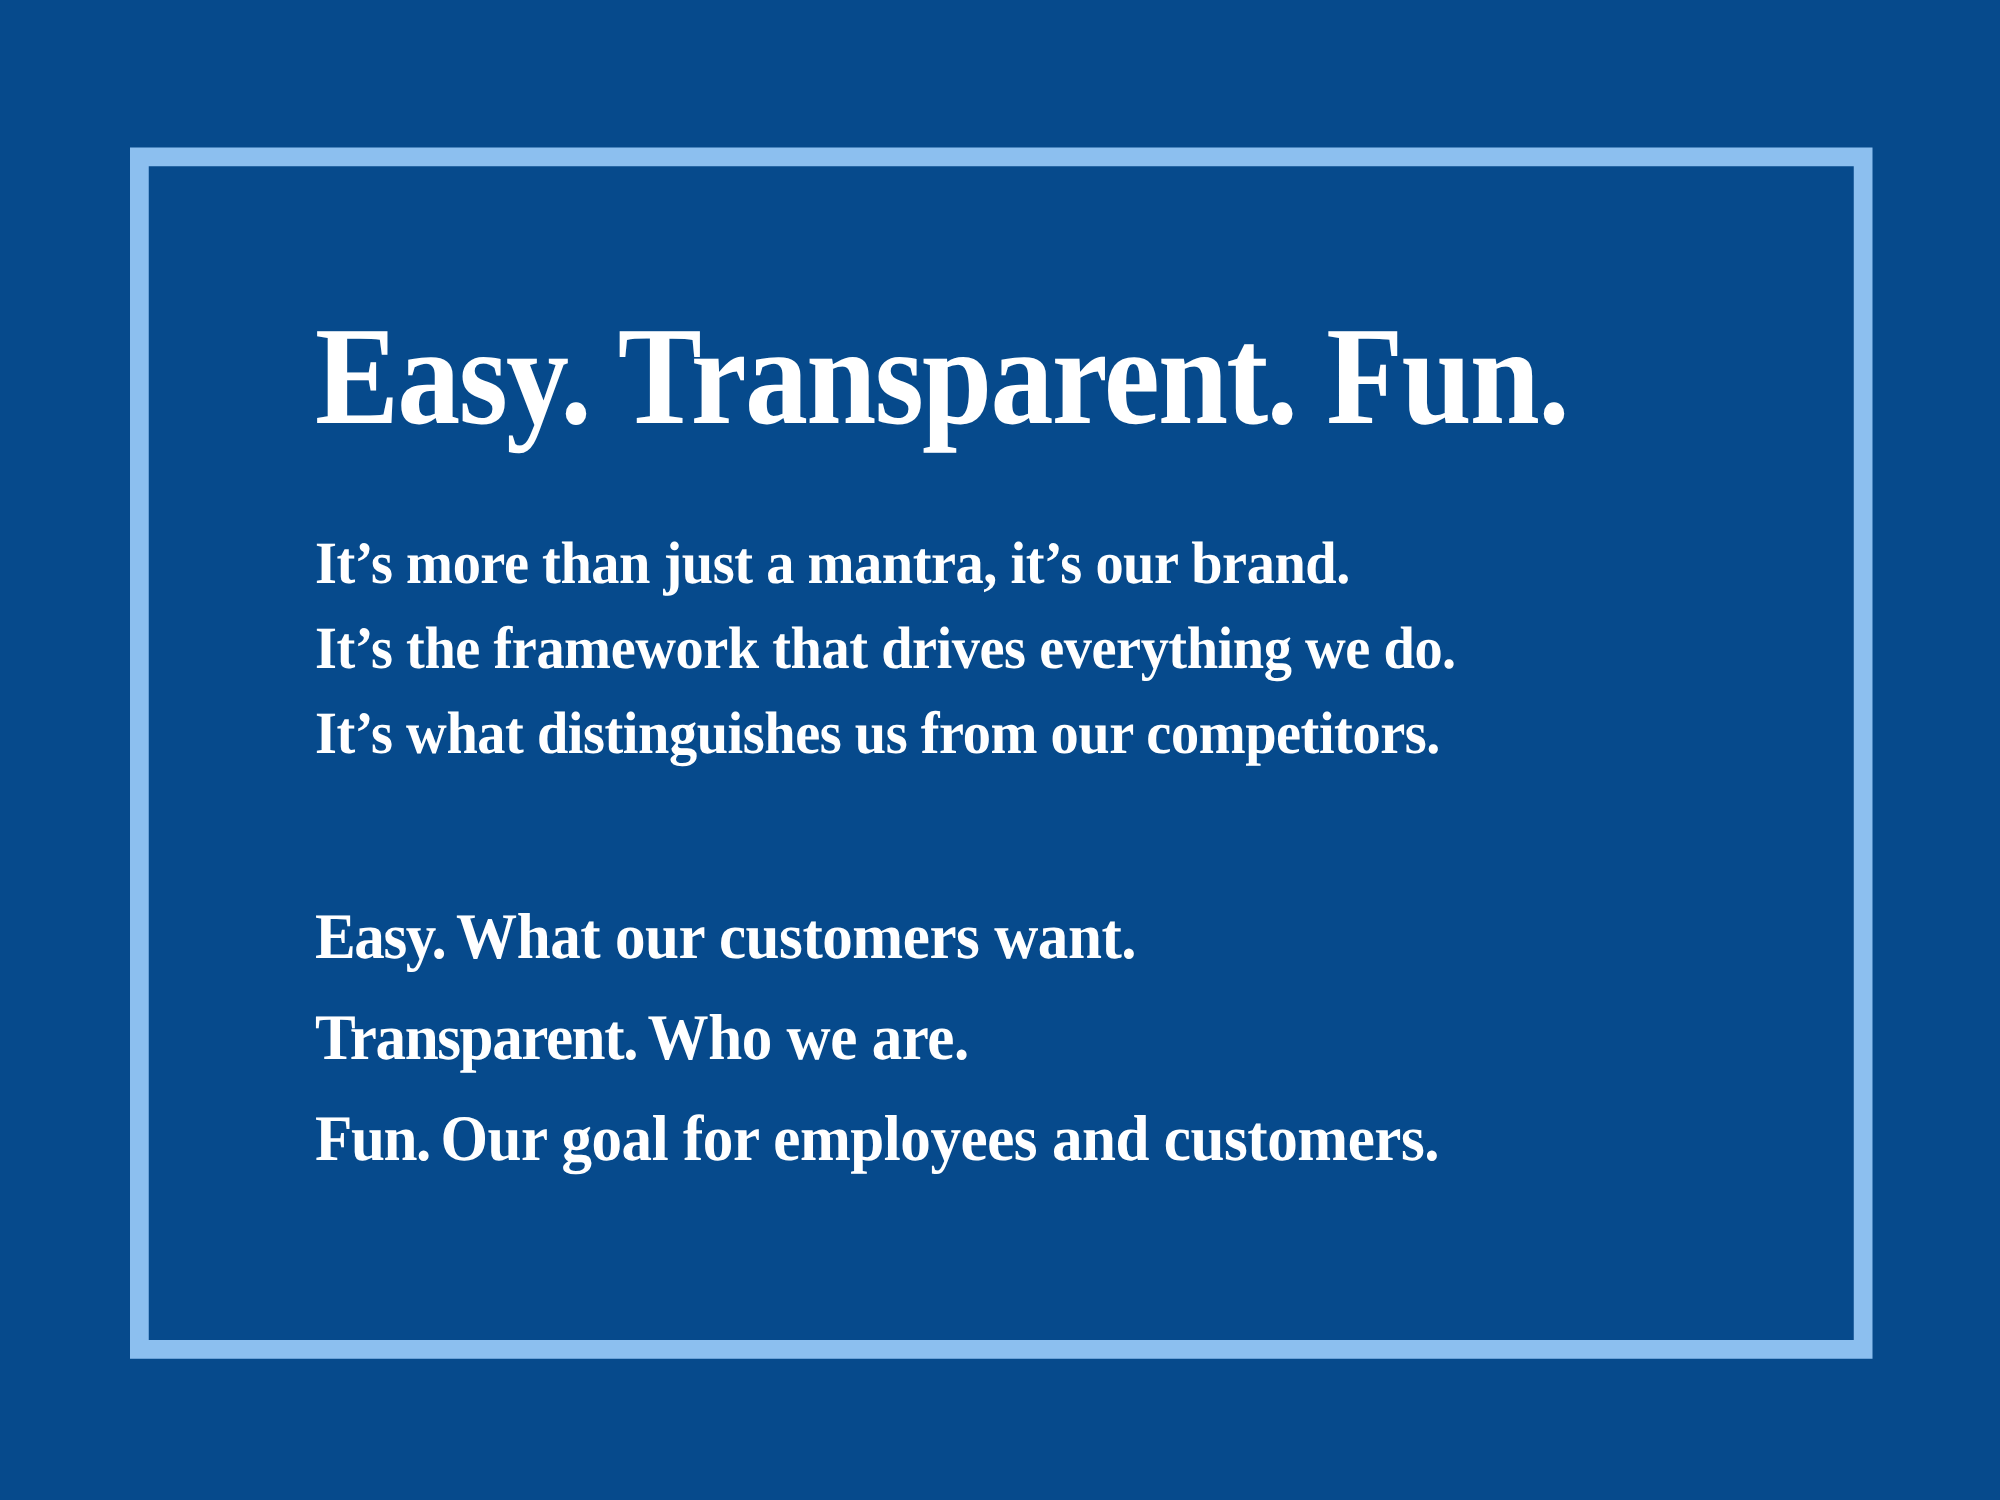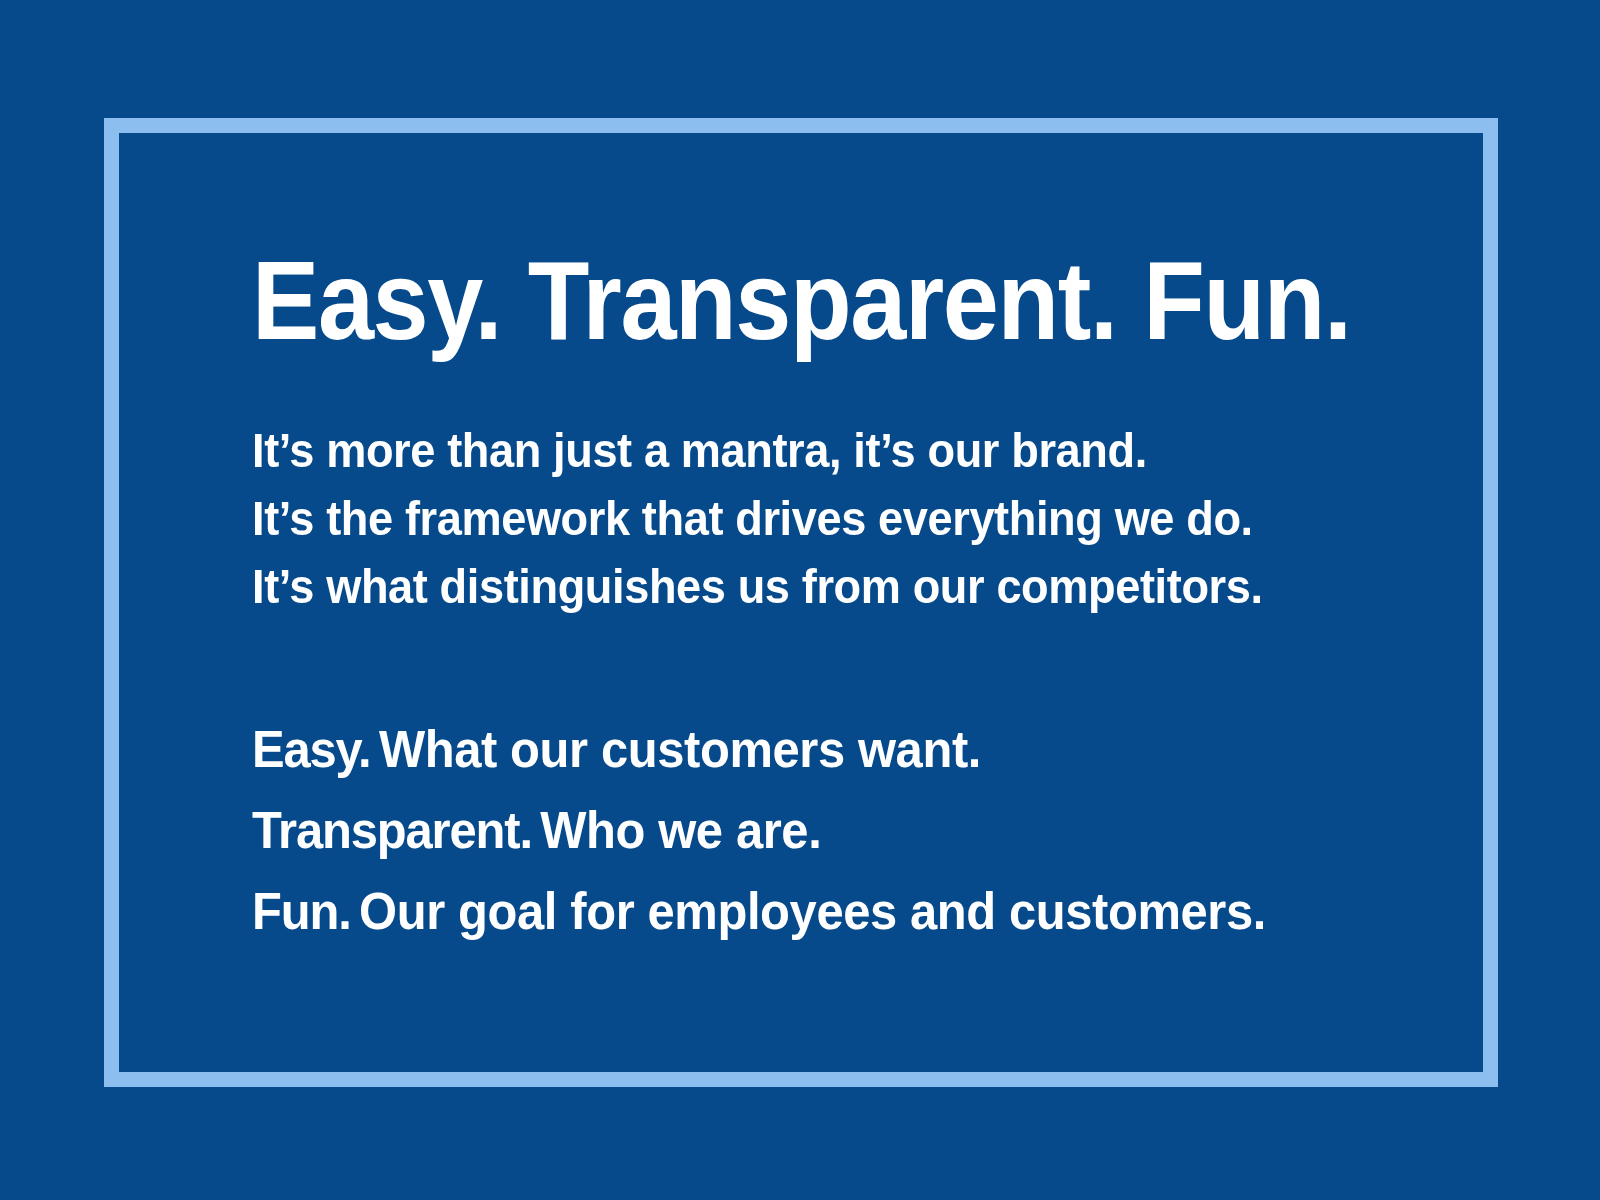--- a/index.html
+++ b/index.html
@@ -34,20 +34,21 @@
     box-sizing: border-box;
     background: #064a8c;
   }
 
   
   #content {
     position: absolute;
     left: 133px;      
     top: 112px;       
     width: 1230px;
+    font-family: Liberation Serif, serif;
   }
 
   
   .headline {
     color: #ffffff;
     font-size: 112px;
     line-height: 1.0;
     font-weight: 700;
     letter-spacing: -1.5px;
     margin: 0 0 0 0;

